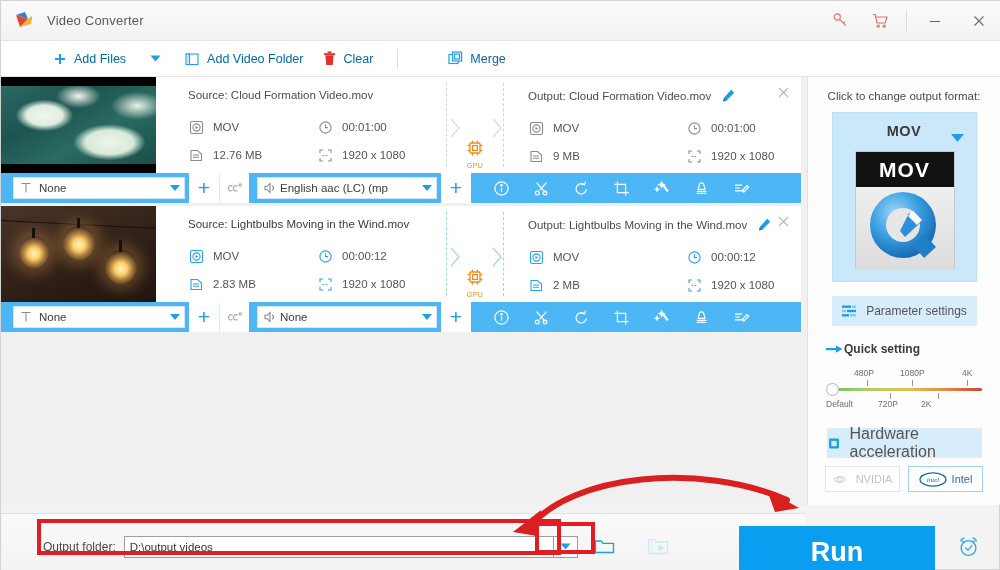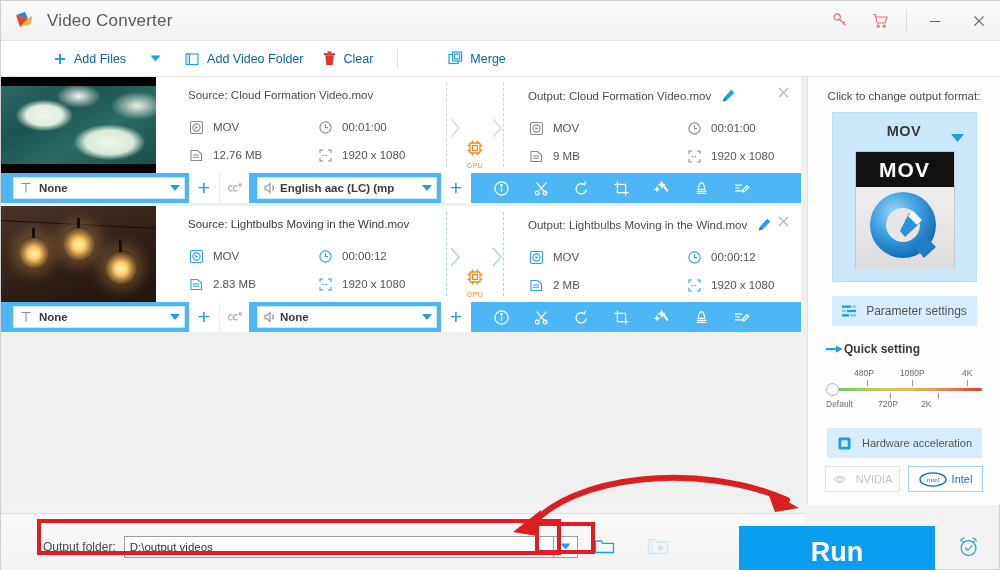--- a/index.html
+++ b/index.html
@@ -17,21 +17,21 @@
 
   
   .titlebar {
     position: absolute; left: 0; top: 0; width: 1000px; height: 40px;
     background: linear-gradient(#fbfbfb, #f2f2f2);
     border-bottom: 1px solid #e3e3e3;
     display: flex; align-items: center;
   }
   .logo { margin-left: 12px; width: 22px; height: 22px; position: relative; }
   .app-title {
-    margin-left: 12px; font-size: 17px; color: #5a5a5a; letter-spacing: .2px;
+    margin-left: 12px; font-size: 13px; color: #5a5a5a; letter-spacing: .2px;
   }
   .title-right { margin-left: auto; display: flex; align-items: center; height: 100%; }
   .ticon {
     width: 40px; height: 40px; display: flex; align-items: center; justify-content: center;
     cursor: pointer;
   }
   .tsep { width: 1px; height: 22px; background: #dcdcdc; margin: 0 6px; }
   .winbtn {
     width: 44px; height: 40px; display: flex; align-items: center; justify-content: center;
     color: #6a6a6a; font-size: 16px; cursor: pointer;
@@ -103,21 +103,21 @@
     position: absolute; right: 10px; top: 8px; width: 16px; height: 16px;
     color: #b0b0b0; font-size: 14px; line-height: 16px; text-align: center; cursor: pointer;
   }
 
   
   .bluebar {
     height: 30px; background: #4db7f5; display: flex; align-items: center; padding-left: 12px;
   }
   .sel-box {
     height: 22px; background: #fff; border: 1px solid #cfe6f5; display: flex; align-items: center;
-    font-size: 11.5px; color: #3b3b3b; padding: 0 4px 0 6px; cursor: pointer; font-weight: bold;
+    font-size: 11.5px; color: #3b3b3b; padding: 0 4px 0 6px; cursor: pointer;
   }
   .sel-box.sub { width: 172px; }
   .sel-box.aud { width: 180px; }
   .sel-label { flex: 1; overflow: hidden; white-space: nowrap; margin-left: 7px; }
   .plus-btn {
     width: 30px; height: 30px; background: #fff; display: flex; align-items: center; justify-content: center;
     color: #1e9fe3; font-size: 21px; font-weight: 300; cursor: pointer; margin-left: 4px;
   }
   .cc-btn {
     width: 30px; height: 30px; background: #fff; display: flex; align-items: center; justify-content: center;
@@ -165,21 +165,21 @@
   }
   .sknob {
     position: absolute; left: 0px; top: 17px; width: 13px; height: 13px;
     border: 1.5px solid #b6b6b6; background: #fcfcfc; border-radius: 50%; cursor: pointer;
   }
   .stickmark { position: absolute; width: 1px; height: 6px; background: #9a9a9a; }
 
   .hw-btn {
     margin: 12px auto 0; width: 155px; height: 30px; background: #d7edfb;
     display: flex; align-items: center; justify-content: center; gap: 9px;
-    font-size: 11px; color: #555; cursor: pointer;
+    font-size: 16px; color: #555; cursor: pointer;
   }
   .vendor-row { display: flex; gap: 8px; margin: 8px auto 0; width: 158px; }
   .vendor {
     flex: 1; height: 26px; display: flex; align-items: center; justify-content: center; gap: 5px;
     border: 1px solid #e3e3e3; background: #fff; font-size: 11px; color: #c4c4c4; cursor: pointer;
   }
   .vendor.on { border-color: #9ed3f3; color: #2e6fa8; }
 
   
   .bottombar {

